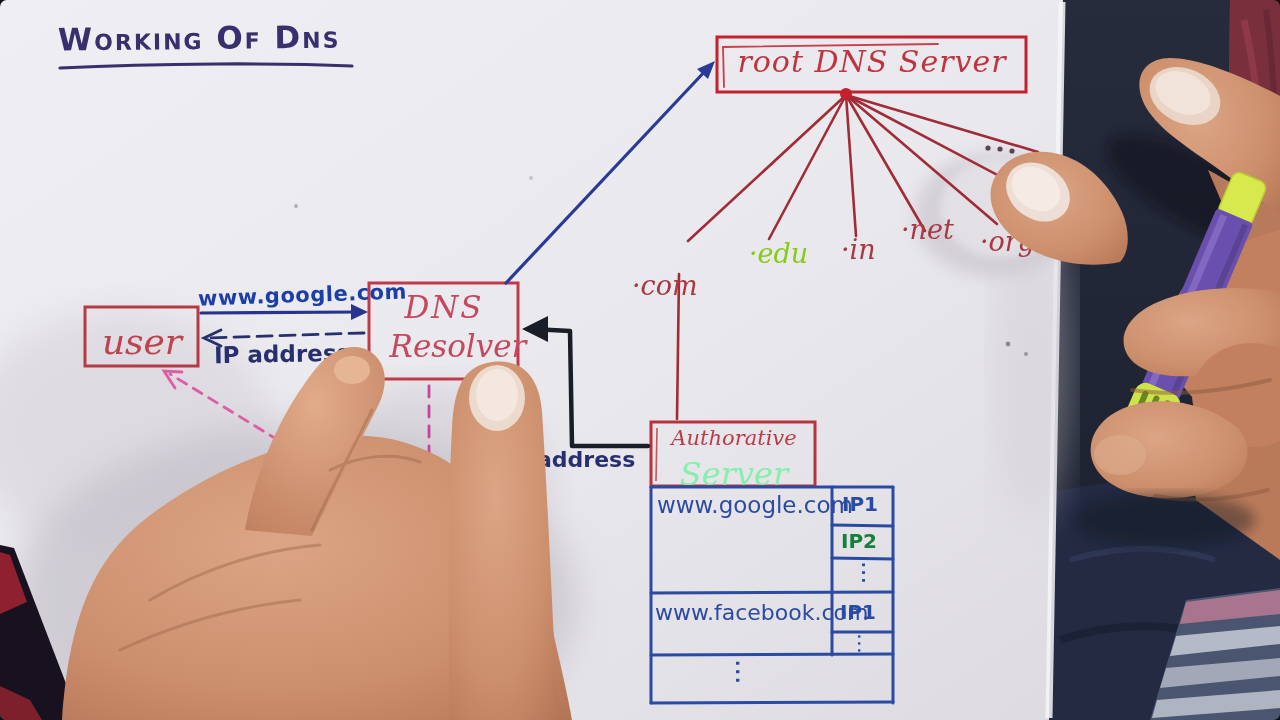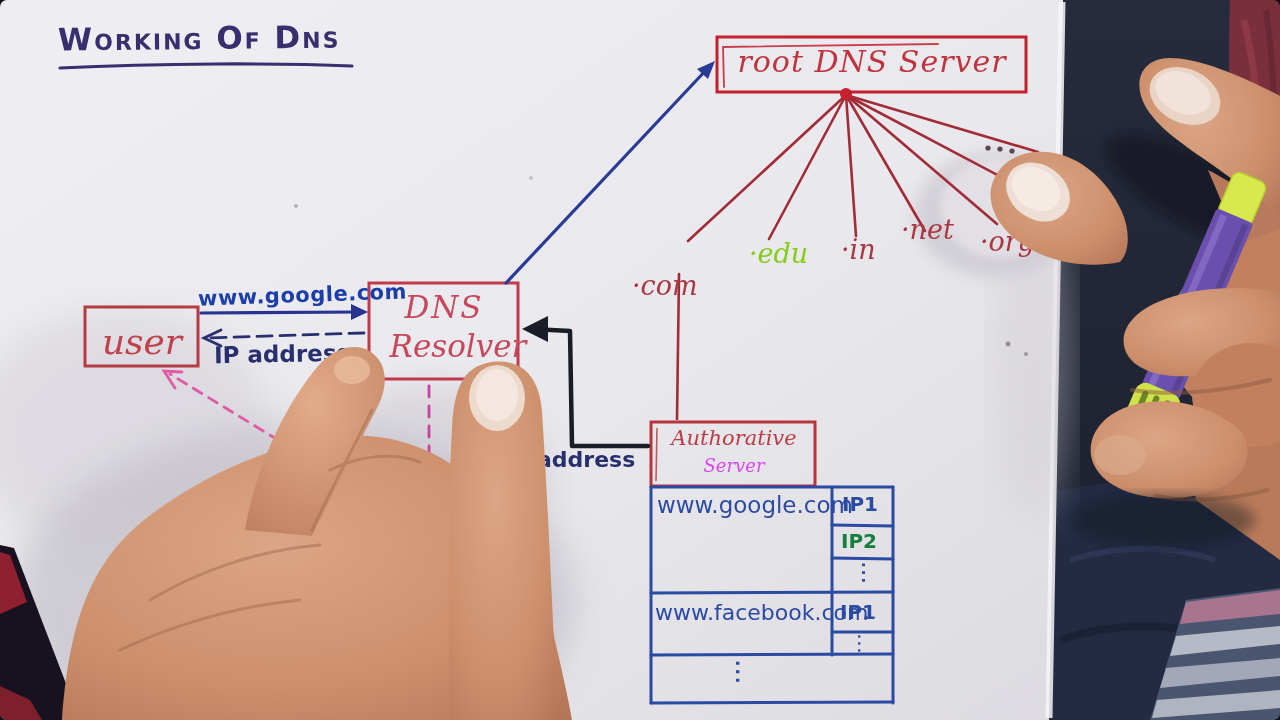--- a/index.html
+++ b/index.html
@@ -183,21 +183,21 @@
   <div class="lbl script" style="left:88px;top:312px;width:108px;text-align:center;font-size:36px;color:#c0424e;margin-top:9px;">user</div>
 
   <div class="lbl script" style="left:372px;top:289px;width:144px;text-align:center;font-size:31px;color:#c6485c;letter-spacing:2px;">DNS</div>
   <div class="lbl script" style="left:372px;top:328px;width:172px;text-align:center;font-size:31px;color:#c6485c;">Resolver</div>
 
   <div class="lbl print" style="left:198px;top:283px;font-size:21px;color:#1c3ea8;transform:rotate(-2deg);letter-spacing:0.5px;">www.google.com</div>
   <div class="lbl print" style="left:214px;top:341px;font-size:23px;color:#272f6e;transform:rotate(-1deg);">IP address</div>
   <div class="lbl print" style="left:505px;top:447px;font-size:22px;color:#272f6e;">IP address</div>
 
   <div class="lbl script" style="left:654px;top:426px;width:160px;text-align:center;font-size:21px;color:#bc3c46;">Authorative</div>
-  <div class="lbl script" style="left:654px;top:455px;width:160px;text-align:center;font-size:18px;color:#d946ef;">Server</div>
+  <div class="lbl script" style="left:654px;top:455px;width:160px;text-align:center;font-size:32px;color:#86efac;">Server</div>
 
   <div class="lbl" style="left:374px;top:524px;width:92px;text-align:center;font-size:34px;color:#cc3f9c;letter-spacing:2px;font-family:'DejaVu Sans',sans-serif;">DNS</div>
 
   <div class="lbl print" style="left:657px;top:492px;font-size:23px;color:#2b4aa2;font-weight:normal;">www.google.com</div>
   <div class="lbl print" style="left:842px;top:492px;font-size:20px;color:#2b4aa2;">IP1</div>
   <div class="lbl print" style="left:841px;top:529px;font-size:20px;color:#15803d;">IP2</div>
   <div class="lbl print vdots" style="left:855px;top:562px;font-size:15px;color:#2b4aa2;">···</div>
 
   <div class="lbl print" style="left:655px;top:600px;font-size:22px;color:#2b4aa2;font-weight:normal;">www.facebook.com</div>
   <div class="lbl print" style="left:840px;top:600px;font-size:20px;color:#2b4aa2;">IP1</div>

